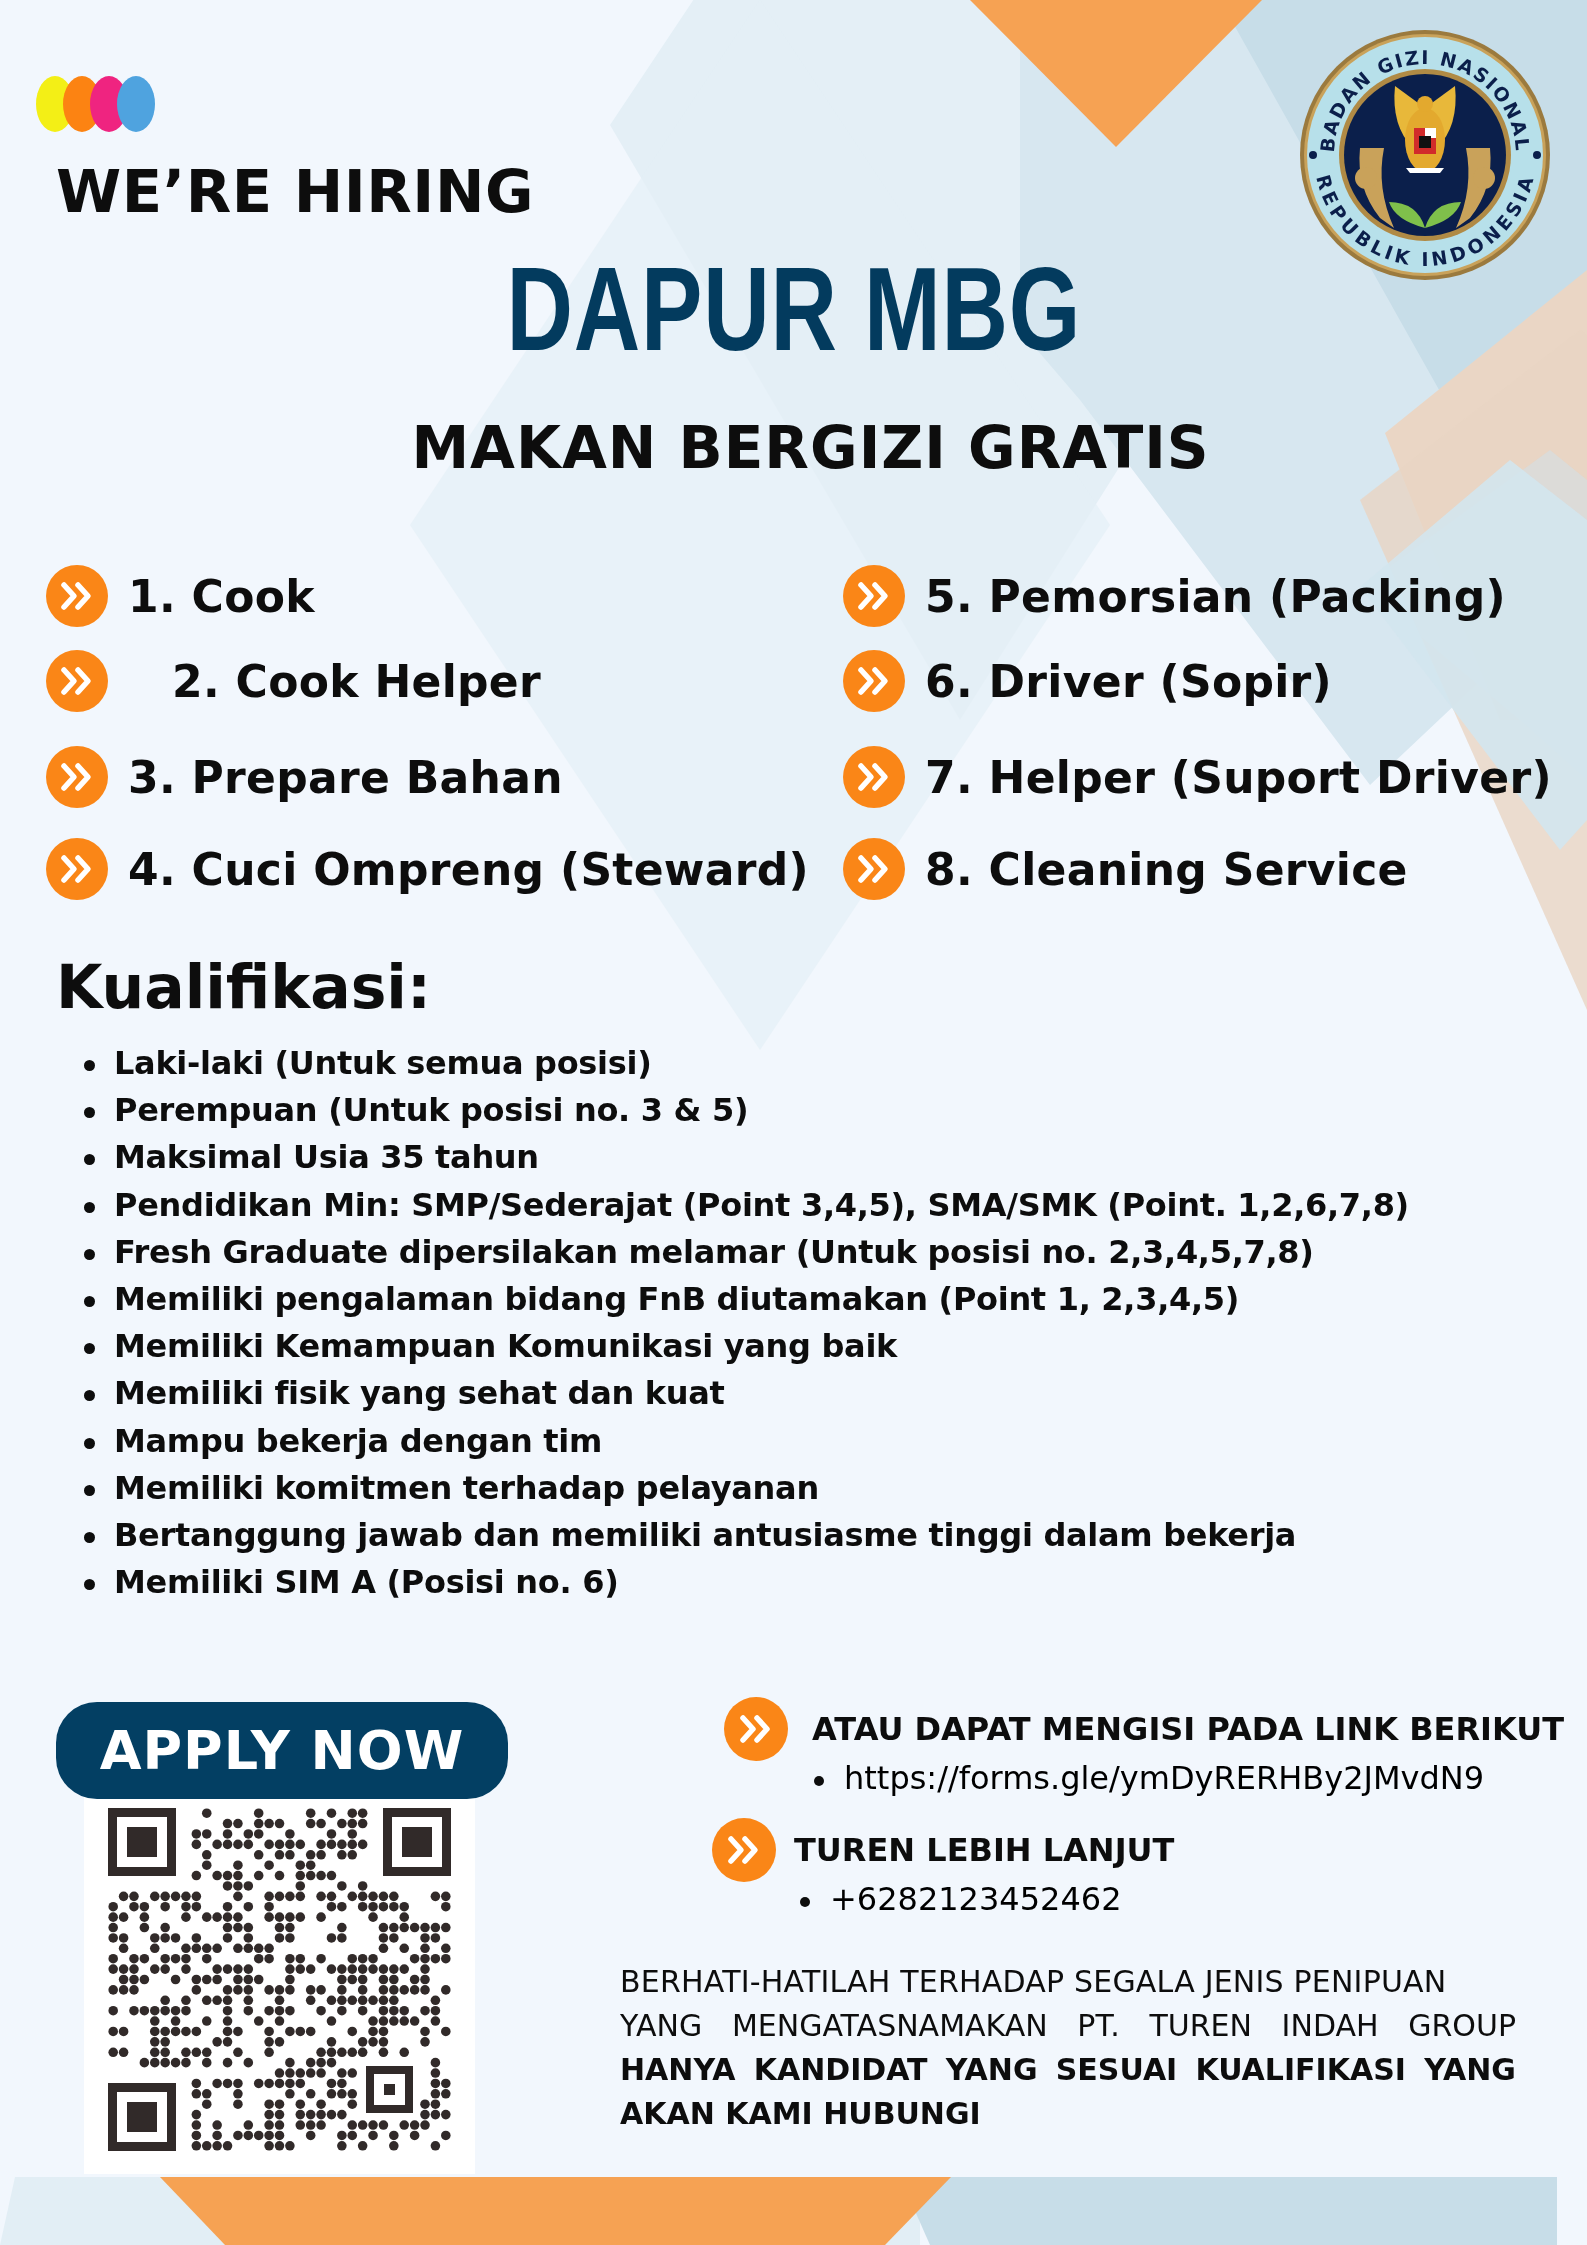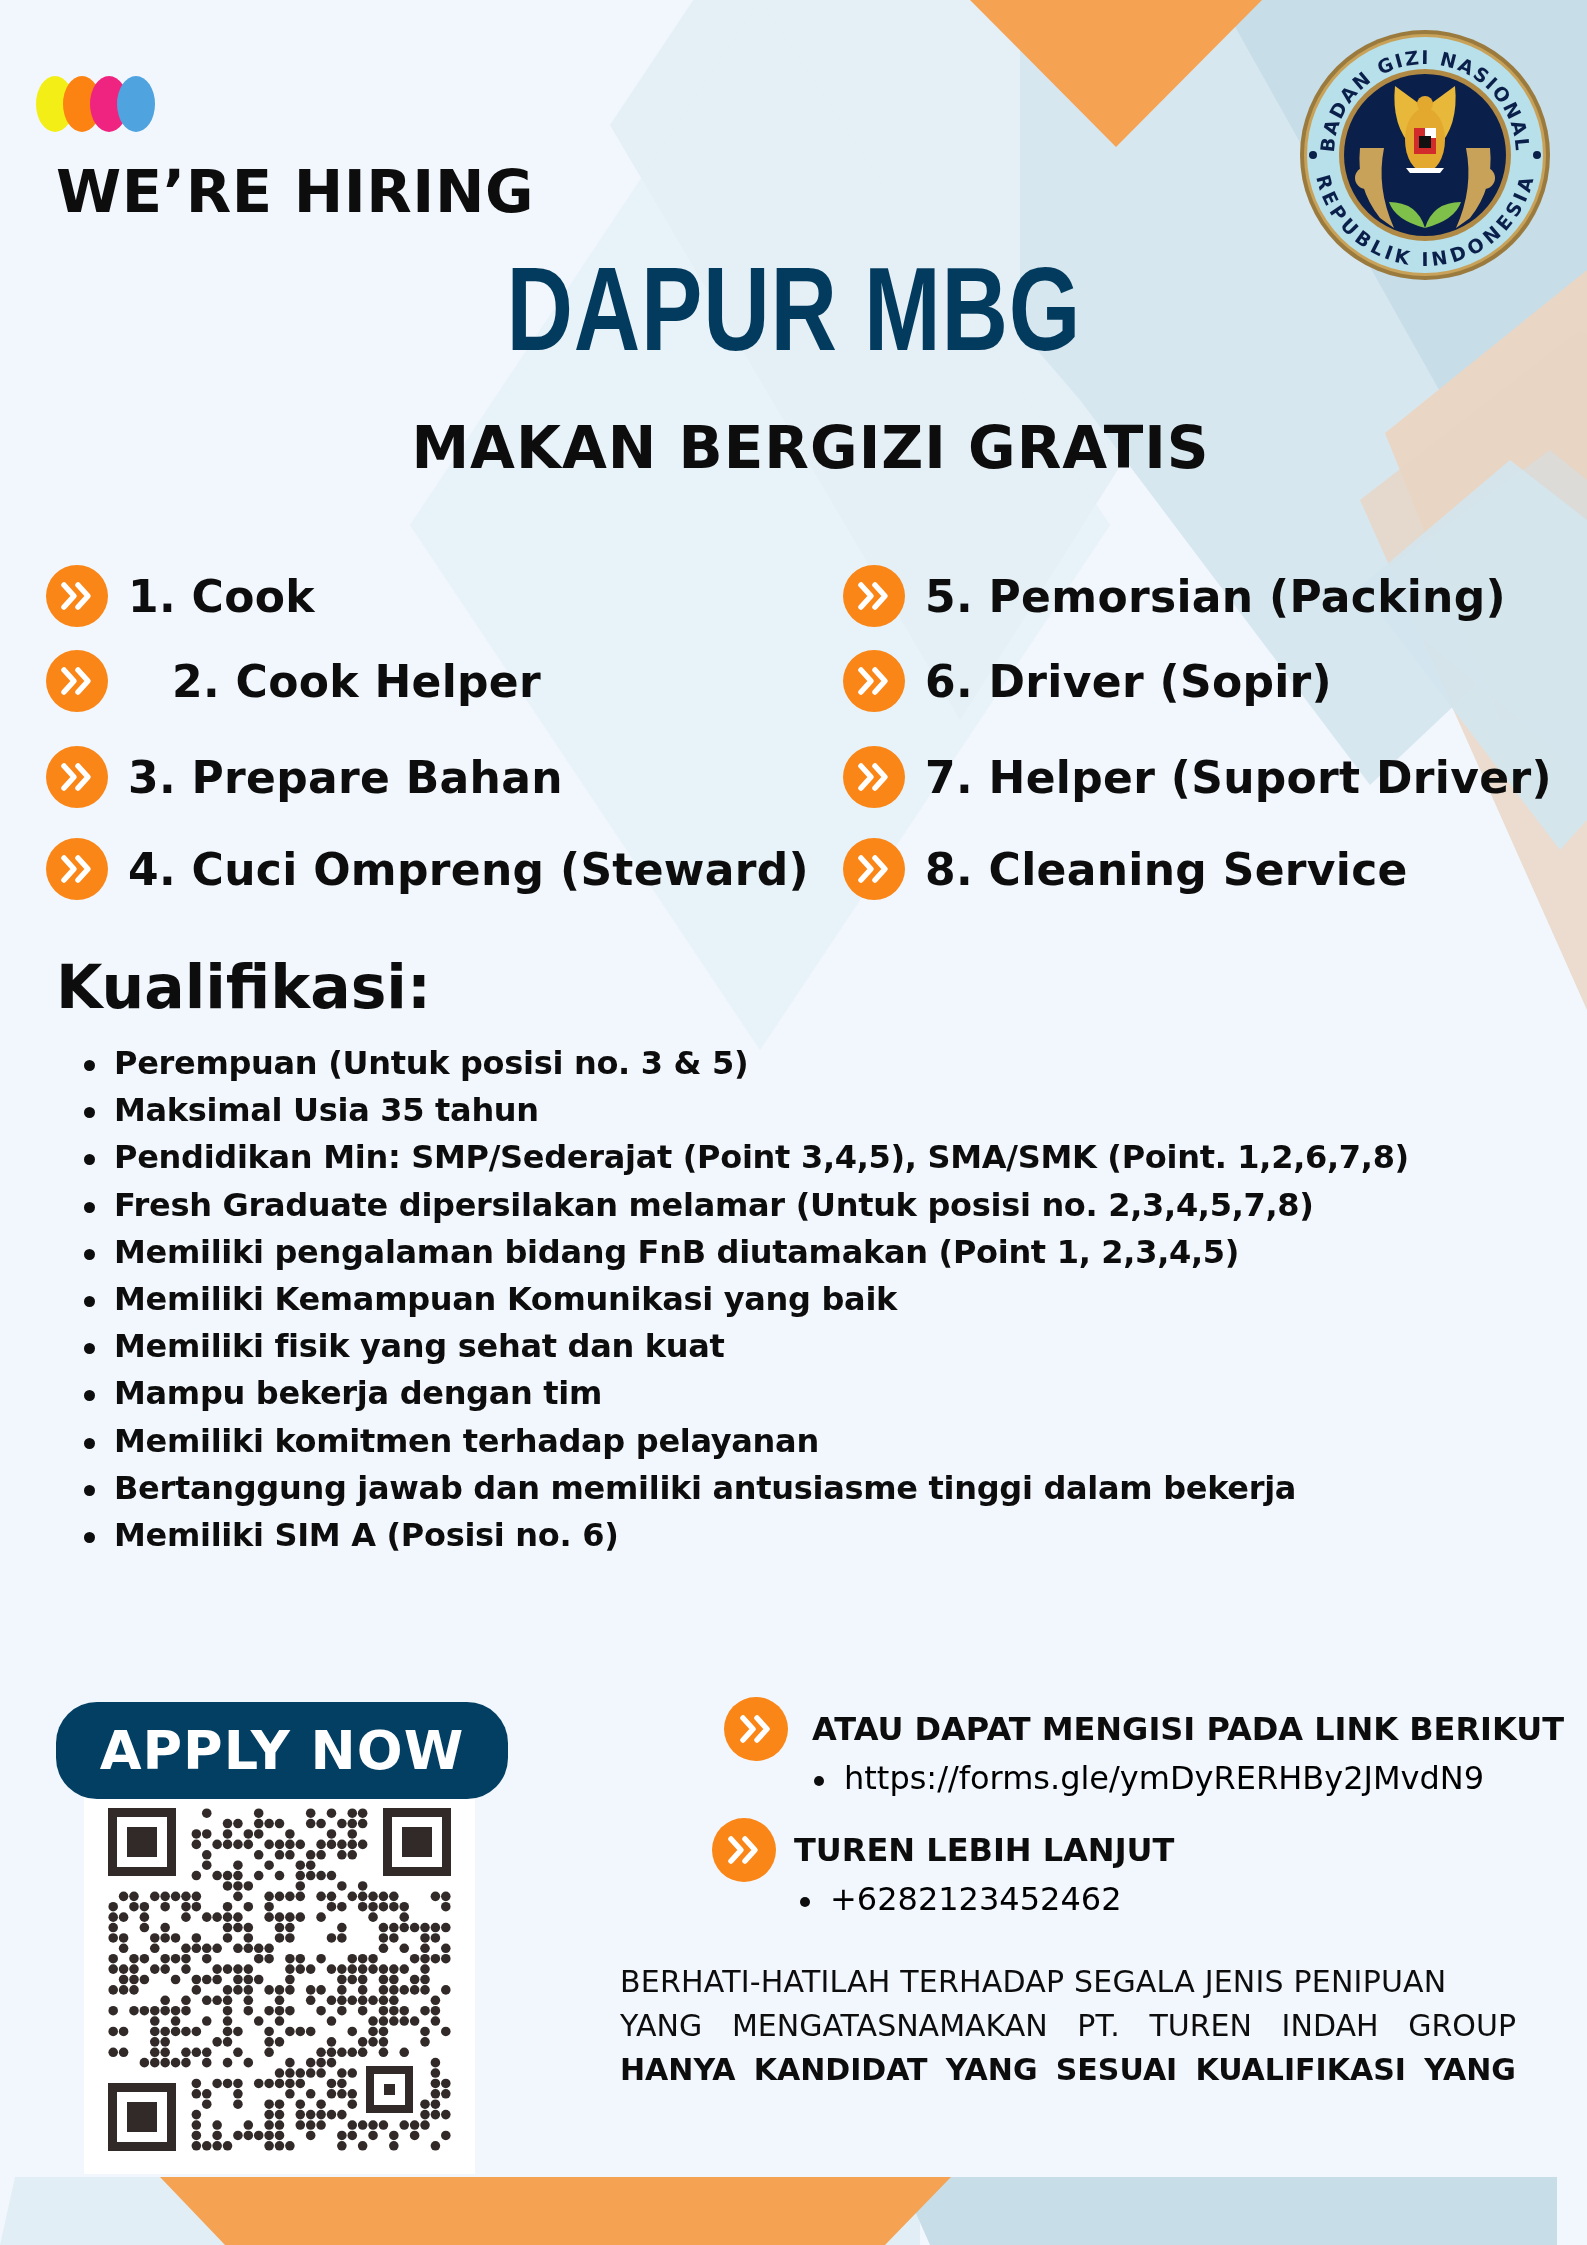--- a/index.html
+++ b/index.html
@@ -191,20 +191,21 @@
         <svg width="36" height="30" viewBox="0 0 36 30">
             <path d="M5,4 l10,11 l-10,11 M19,4 l10,11 l-10,11" stroke="#fff" stroke-width="5.5" fill="none" stroke-linecap="round" stroke-linejoin="round"></path>
           </svg>
       </span>
       <span class="pos-label">8. Cleaning Service</span>
     </div>
   </div>
 
   <div class="qual-title">Kualifikasi:</div>
   <ul class="qual-list">
+    <li>Laki-laki (Untuk semua posisi)</li>
     <li>Perempuan (Untuk posisi no. 3 &amp; 5)</li>
     <li>Maksimal Usia 35 tahun</li>
     <li>Pendidikan Min: SMP/Sederajat (Point 3,4,5), SMA/SMK (Point. 1,2,6,7,8)</li>
     <li>Fresh Graduate dipersilakan melamar (Untuk posisi no. 2,3,4,5,7,8)</li>
     <li>Memiliki pengalaman bidang FnB diutamakan (Point 1, 2,3,4,5)</li>
     <li>Memiliki Kemampuan Komunikasi yang baik</li>
     <li>Memiliki fisik yang sehat dan kuat</li>
     <li>Mampu bekerja dengan tim</li>
     <li>Memiliki komitmen terhadap pelayanan</li>
     <li>Bertanggung jawab dan memiliki antusiasme tinggi dalam bekerja</li>
@@ -699,14 +700,15 @@
       </span>
       <span class="info-title" style="margin-left:18px;">TUREN LEBIH LANJUT</span>
     </div>
     <div class="info-bullet" style="margin-left:88px;margin-top:-2px;">+6282123452462</div>
   </div>
 
   <div class="notice">
     <span class="l1">BERHATI-HATILAH TERHADAP SEGALA JENIS PENIPUAN</span>
     <span class="l2">YANG MENGATASNAMAKAN PT. TUREN INDAH GROUP</span>
     <span class="l3">HANYA KANDIDAT YANG SESUAI KUALIFIKASI YANG</span>
+    <span class="l4">AKAN KAMI HUBUNGI</span>
   </div>
 </div>
 
 </body></html>

